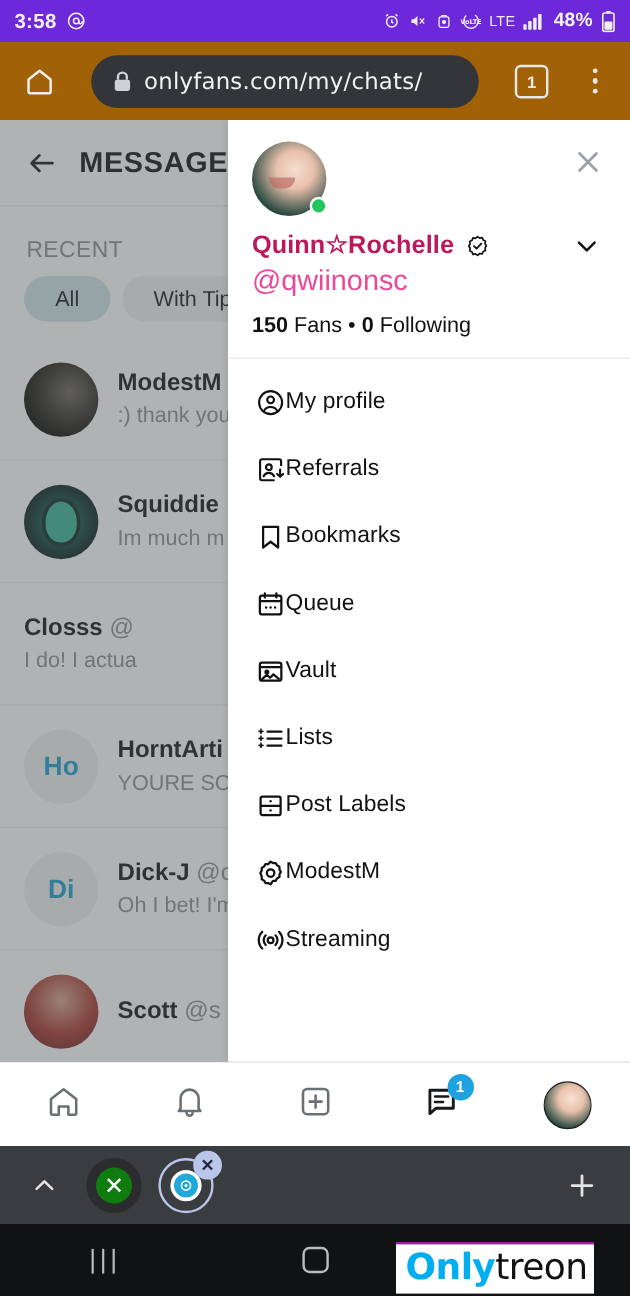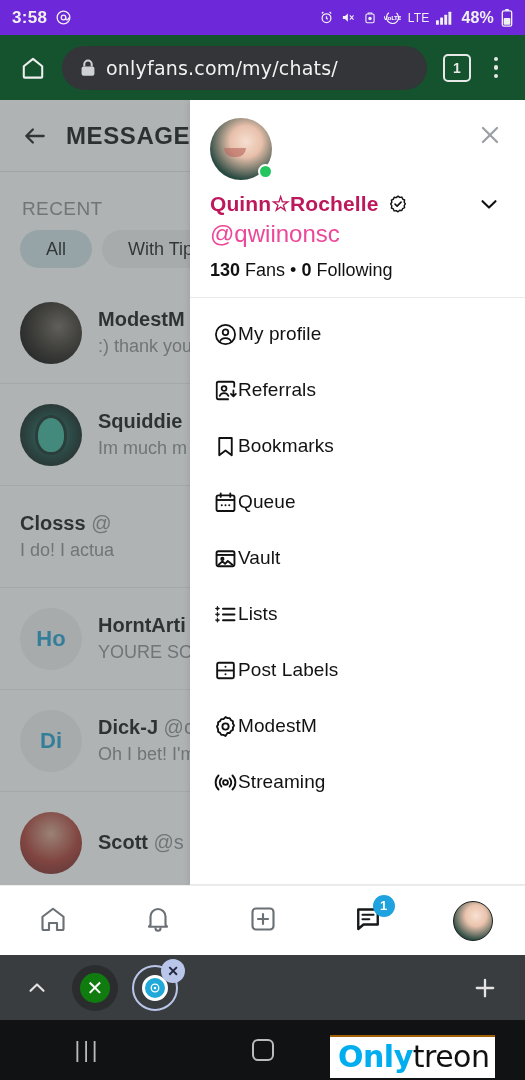--- a/index.html
+++ b/index.html
@@ -31,24 +31,24 @@
     margin-left: auto; display: flex; align-items: center; gap: 7px;
     font-size: 12px; font-weight: 700;
   }
   .sicon { display: inline-flex; align-items: center; justify-content: center; }
   .battery-pct { font-size: 16px; font-weight: 600; letter-spacing: .2px; }
 
   
   #browser-bar {
     position: absolute; top: 35px; left: 0;
     width: 525px; height: 65px;
-    background: #14532d;
+    background: #a16207;
     display: flex; align-items: center;
     padding: 0 14px;
-    gap: 10px;
+    gap: 24px;
   }
   #home-btn { width: 38px; height: 38px; display: flex; align-items: center; justify-content: center; flex: 0 0 auto; }
   #url-pill {
     flex: 1 1 auto; height: 44px;
     background: #333538; border-radius: 24px;
     display: flex; align-items: center; gap: 10px;
     padding: 0 18px;
     min-width: 0;
   }
   #url-text {
@@ -241,21 +241,21 @@
 
   
   #watermark {
     position: absolute; top: 1035px; left: 330px;
     display: flex; align-items: baseline; gap: 0;
     z-index: 40;
   }
   #wm-ghost { color: #d8d8d8; font-size: 18px; opacity: .85; position: absolute; left: 2px; top: 12px; }
   #wm-box {
     position: relative; background: #fff; padding: 2px 6px 4px 8px;
-    border-top: 2px solid #a16207;
+    border-top: 2px solid #a21caf;
     display: flex; align-items: baseline;
     font-family: "DejaVu Sans", sans-serif;
   }
   #wm-only { color: #00aeef; font-size: 30px; font-weight: 700; letter-spacing: -.5px; }
   #wm-treon { color: #111; font-size: 30px; font-weight: 400; letter-spacing: -.5px; }
 </style>
 </head>
 <body>
 
 <div id="screen">
@@ -438,21 +438,21 @@
             </svg>
           </span>
           <span id="chevron">
             <svg width="24" height="24" viewBox="0 0 24 24" fill="none" stroke="#111" stroke-width="2.1" stroke-linecap="round" stroke-linejoin="round">
               <path d="M5.5 9.2 12 15.6l6.5-6.4"></path>
             </svg>
           </span>
         </div>
         <div id="handle">@qwiinonsc</div>
         <div id="stats">
-          <b>130</b><span class="lbl"> </span><span class="lbl">Fans</span><span class="dot">•</span><b>0</b><span class="lbl"> </span><span class="lbl">Following</span>
+          <b>150</b><span class="lbl"> </span><span class="lbl">Fans</span><span class="dot">•</span><b>0</b><span class="lbl"> </span><span class="lbl">Following</span>
         </div>
       </div>
 
       <div id="panel-divider"></div>
 
       <div id="menu-list">
 
         <div class="menu-item">
           <span class="mi-icon">
             <svg width="25" height="25" viewBox="0 0 24 24" fill="none" stroke="#111" stroke-width="1.7">

